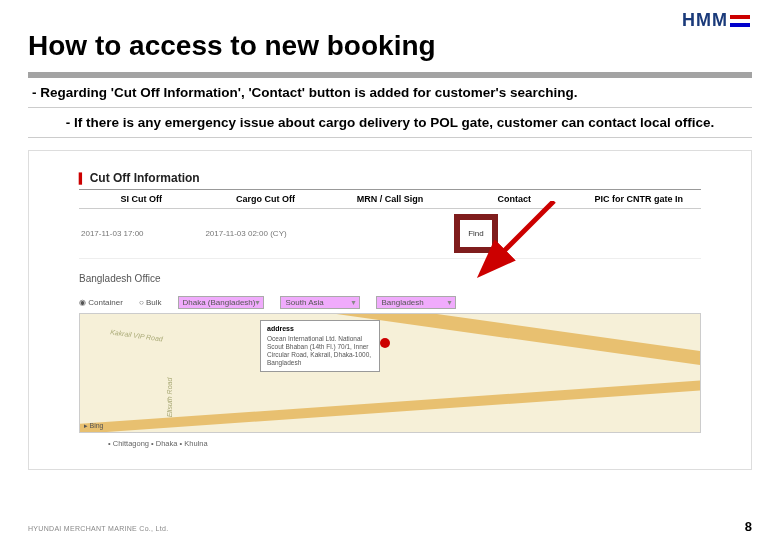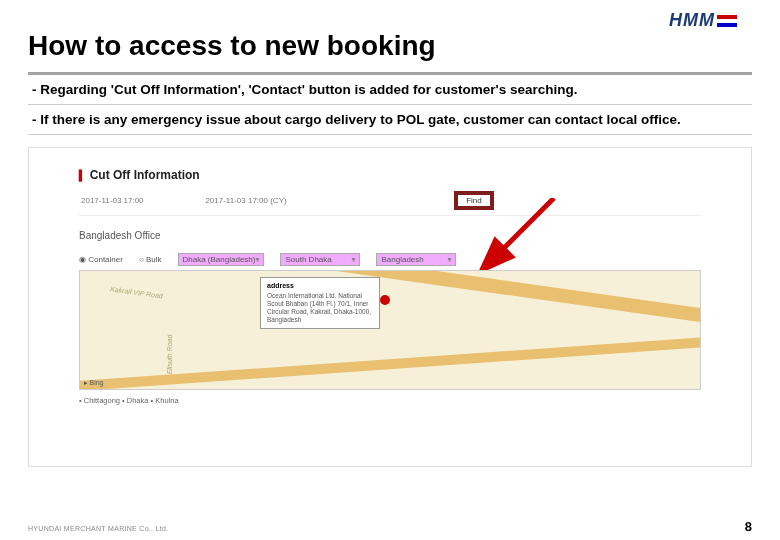--- a/index.html
+++ b/index.html
@@ -1,48 +1,48 @@
 <!DOCTYPE html>
 <html><head>
 <meta charset="utf-8">
 <style>
   * { box-sizing: border-box; margin: 0; padding: 0; }
   body { width: 780px; height: 540px; font-family: Arial, sans-serif; background: #fff; position: relative; }
   .slide { width: 100%; height: 100%; position: relative; padding: 0; }
-  .logo { position: absolute; top: 10px; right: 43px; font-weight: bold; font-style: italic; color: #1a3a7a; font-size: 18px; letter-spacing: 1px; }
+  .logo { position: absolute; top: 10px; right: 30px; font-weight: bold; color: #1a3a7a; font-size: 18px; letter-spacing: 1px; }
   .logo .flag { display: inline-block; width: 20px; height: 12px; background: linear-gradient(to bottom, #c00 33%, #fff 33%, #fff 66%, #00c 66%); vertical-align: middle; margin-left: 2px; }
   .title { font-size: 28px; font-weight: bold; color: #000; padding: 30px 28px 10px 28px; }
   .bullets { margin: 0 28px; }
-  .bullet-row { border-top: 3px solid #a3a3a3; border-bottom: 1px solid #ccc; padding: 7px 4px; font-size: 13.5px; color: #000; }
-  .bullet-row + .bullet-row { border-top: none; }
+  .bullet-row { border-top: 6px solid #a3a3a3; border-bottom: 1px solid #ccc; padding: 7px 4px; font-size: 13.5px; color: #000; }
+  .bullet-row + .bullet-row { border-top: none; text-align: center; }
   .bullet-row b { font-weight: bold; }
   .demo { margin: 12px 28px 0 28px; border: 1px solid #ddd; padding: 20px 50px 10px 50px; height: 320px; position: relative; font-size: 10px; color: #333; }
   .sec-title { font-size: 12px; font-weight: bold; color: #222; margin-bottom: 4px; }
   .sec-title::before { content: "▍"; color: #c00; margin-right: 3px; font-size: 10px; }
   .tbl { width: 100%; border-collapse: collapse; table-layout: fixed; margin-bottom: 14px; }
   .tbl th { font-size: 9px; font-weight: bold; color: #000; padding: 4px 2px; border-top: 1px solid #999; border-bottom: 1px solid #ccc; text-align: center; }
   .tbl td { font-size: 8px; color: #777; padding: 5px 2px; border-bottom: 1px solid #eee; text-align: left; }
-  .find-btn { display: inline-block; border: 4px solid #7f1d1d; background: #fff; color: #333; font-size: 8px; padding: 1px 8px; }
+  .find-btn { display: inline-block; border: 6px solid #7f1d1d; background: #fff; color: #333; font-size: 8px; padding: 9px 8px; }
   .subhead { font-size: 10px; color: #555; margin-bottom: 12px; }
   .filters { display: flex; gap: 16px; margin-bottom: 4px; align-items: center; }
   .radio { font-size: 8px; color: #555; }
   .sel { border: 1px solid #aaa; font-size: 8px; padding: 1px 4px; background: #f0abfc; color: #555; min-width: 80px; display: inline-block; }
   .sel::after { content: " ▾"; color: #888; float: right; }
   .map { position: relative; width: 100%; height: 120px; background: #f6f0d8; border: 1px solid #ccc; overflow: hidden; margin-bottom: 6px; }
   .road { position: absolute; background: #e8c070; }
   .road1 { width: 200%; height: 14px; top: 30px; left: -50px; transform: rotate(8deg); }
   .road2 { width: 200%; height: 10px; top: 70px; left: -50px; transform: rotate(-4deg); }
   .road-lbl { position: absolute; font-size: 7px; color: #aa7; font-style: italic; }
   .pin { position: absolute; width: 10px; height: 10px; background: #c00; border-radius: 50%; left: 300px; top: 24px; }
   .callout { position: absolute; left: 180px; top: 6px; background: #fff; border: 1px solid #999; padding: 4px 6px; font-size: 6.5px; color: #555; width: 120px; line-height: 1.2; }
   .callout b { font-size: 7px; color: #000; display: block; margin-bottom: 2px; }
   .bing { position: absolute; bottom: 2px; left: 4px; font-size: 7px; color: #555; }
   .arrow { position: absolute; top: 50px; left: 445px; pointer-events: none; }
   .offname { font-size: 9px; font-weight: bold; color: #666; margin-top: 4px; }
-  .cities { font-size: 7.5px; color: #666; margin-top: 2px; }
+  .cities { font-size: 7.5px; color: #666; margin-top: 2px; margin-left: 29px; }
   .ftr { position: absolute; bottom: 8px; left: 28px; font-size: 7px; color: #888; letter-spacing: 0.3px; }
   .pgnum { position: absolute; bottom: 6px; right: 28px; font-size: 13px; font-weight: bold; color: #000; }
 </style>
 </head>
 <body>
 
 <div class="slide">
   <div class="logo">
     <span>HMM</span><span class="flag"></span>
   </div>
@@ -51,23 +51,30 @@
 
   <div class="bullets">
     <div class="bullet-row"><b>-  Regarding 'Cut Off Information', 'Contact' button is added for customer's searching.</b></div>
     <div class="bullet-row"><b>-  If there is any emergency issue about cargo delivery to POL gate, customer can contact local office.</b></div>
   </div>
 
   <div class="demo">
     <div class="sec-title">Cut Off Information</div>
     <table class="tbl">
       <tbody>
+          <tr>
+        <th>SI Cut Off</th>
+        <th>Cargo Cut Off</th>
+        <th>MRN / Call Sign</th>
+        <th>Contact</th>
+        <th>PIC for CNTR gate In</th>
+      </tr>
       <tr>
         <td>2017-11-03 17:00</td>
-        <td>2017-11-03 17:00 (CY)</td>
+        <td>2017-11-03 02:00 (CY)</td>
         <td></td>
         <td><span class="find-btn">Find</span></td>
         <td></td>
       </tr>
     </tbody>
       </table>
 
     <svg class="arrow" width="90" height="90">
       <defs>
           <marker id="ah" markerWidth="8" markerHeight="8" refX="6" refY="3" orient="auto">
@@ -75,21 +82,21 @@
           </marker>
         </defs>
       <line x1="80" y1="0" x2="10" y2="70" stroke="#c00" stroke-width="5" marker-end="url(#ah)"></line>
     </svg>
 
     <div class="subhead">Bangladesh Office</div>
     <div class="filters">
       <span class="radio">◉ <span>Container</span></span>
       <span class="radio">○ <span>Bulk</span></span>
       <span class="sel">Dhaka (Bangladesh)</span>
-      <span class="sel">South Dhaka</span>
+      <span class="sel">South Asia</span>
       <span class="sel">Bangladesh</span>
     </div>
     <div class="map">
       <div class="road road1"></div>
       <div class="road road2"></div>
       <div class="road-lbl" style="top:18px;left:30px;transform:rotate(8deg)">Kakrail VIP Road</div>
       <div class="road-lbl" style="top:80px;left:70px;transform:rotate(-90deg)">Elisuth Road</div>
       <div class="pin"></div>
       <div class="callout">
         <b>address</b>

